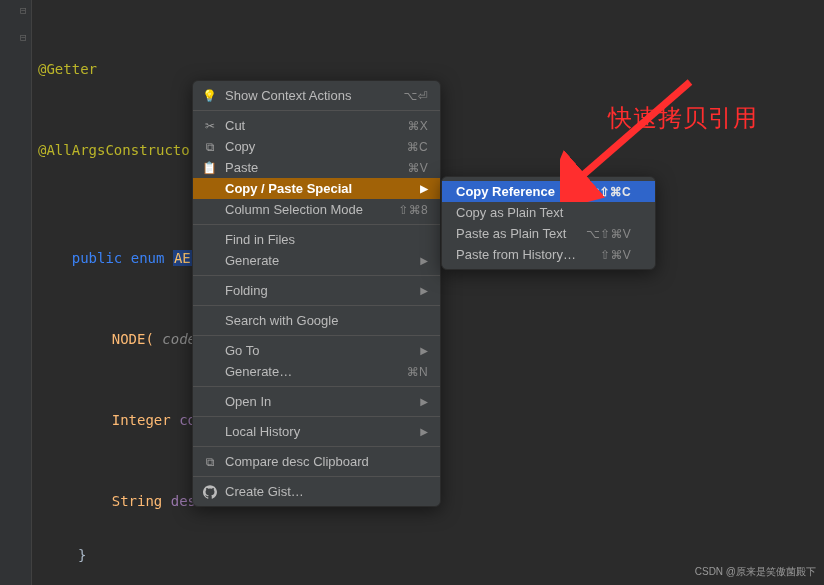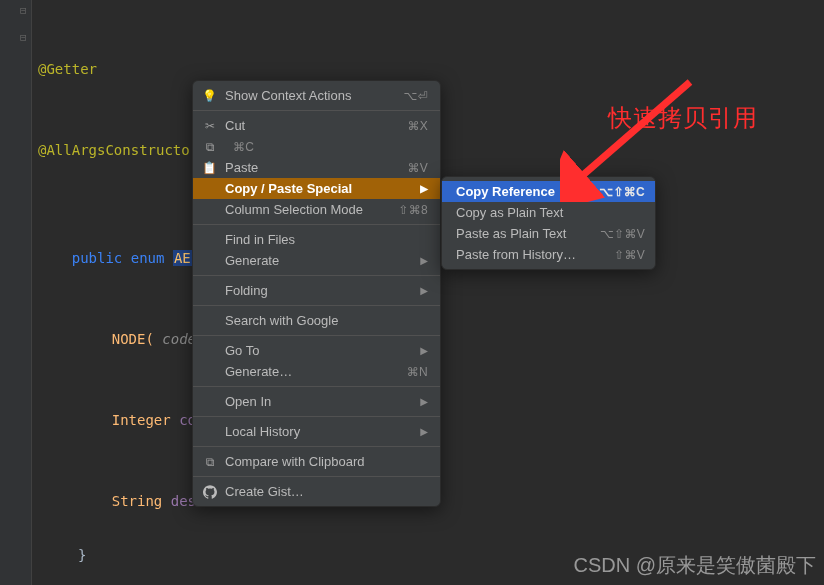--- a/index.html
+++ b/index.html
@@ -108,21 +108,21 @@
     box-shadow: 0 4px 18px rgba(0,0,0,.5);
     padding: 4px 0;
     font-family: -apple-system, "Segoe UI", Arial, sans-serif;
     font-size: 13px;
     color: #bbbbbb;
   }
   .sub-item {
     display: flex;
     align-items: center;
     height: 21px;
-    padding: 0 10px 0 14px;
+    padding: 0 24px 0 14px;
     justify-content: center;
   }
   .sub-item.selected {
     background: #2f65ca;
     color: #fff;
     font-weight: 600;
   }
   .sub-label { flex: 1; }
   .sub-short { color: #888; font-size: 12px; letter-spacing:.3px; }
   .sub-item.selected .sub-short { color: #e6e6e6; }
@@ -139,21 +139,21 @@
     font-family: "PingFang SC","Microsoft YaHei",sans-serif;
     font-size: 24px;
     letter-spacing: 1px;
     margin-top: 47px;
   }
 
   .watermark {
     position: absolute;
     right: 8px; bottom: 6px;
     font-family: "PingFang SC","Microsoft YaHei",sans-serif;
-    font-size: 20px;
+    font-size: 10px;
     color: rgba(220,220,220,.62);
   }
 </style>
 </head>
 <body>
 
 <div class="gutter">
   <span class="gutter-mark" style="top:4px">⊟</span>
   <span class="gutter-mark" style="top:31px">⊟</span>
 </div>
@@ -183,20 +183,21 @@
     <span class="menu-short">⌥⏎</span>
   </div>
   <div class="menu-sep"></div>
   <div class="menu-item">
     <span class="menu-icon">✂</span>
     <span class="menu-label">Cut</span>
     <span class="menu-short">⌘X</span>
   </div>
   <div class="menu-item">
     <span class="menu-icon">⧉</span>
+    <span class="menu-label">Copy</span>
     <span class="menu-short">⌘C</span>
   </div>
   <div class="menu-item">
     <span class="menu-icon">📋</span>
     <span class="menu-label">Paste</span>
     <span class="menu-short">⌘V</span>
   </div>
   <div class="menu-item selected">
     <span class="menu-icon"></span>
     <span class="menu-label">Copy / Paste Special</span>
@@ -247,21 +248,21 @@
   </div>
   <div class="menu-sep"></div>
   <div class="menu-item">
     <span class="menu-icon"></span>
     <span class="menu-label">Local History</span>
     <span class="menu-arrow">▶</span>
   </div>
   <div class="menu-sep"></div>
   <div class="menu-item">
     <span class="menu-icon">⧉</span>
-    <span class="menu-label">Compare with Clipboard</span>
+    <span class="menu-label">Compare desc Clipboard</span>
   </div>
   <div class="menu-sep"></div>
   <div class="menu-item">
     <span class="menu-icon">
       <svg width="14" height="14" viewBox="0 0 16 16" fill="#bbb">
           <path d="M8 .2a8 8 0 0 0-2.53 15.59c.4.07.55-.17.55-.38v-1.5c-2.23.49-2.7-.95-2.7-.95-.36-.93-.89-1.18-.89-1.18-.73-.5.06-.49.06-.49.8.06 1.23.83 1.23.83.72 1.23 1.88.87 2.34.67.07-.52.28-.87.5-1.07-1.78-.2-3.65-.89-3.65-3.96 0-.88.31-1.59.82-2.15-.08-.2-.36-1.02.08-2.12 0 0 .67-.21 2.2.82a7.6 7.6 0 0 1 4 0c1.53-1.03 2.2-.82 2.2-.82.44 1.1.16 1.92.08 2.12.51.56.82 1.27.82 2.15 0 3.08-1.87 3.76-3.66 3.96.29.25.54.73.54 1.48v2.19c0 .21.15.46.55.38A8 8 0 0 0 8 .2z"></path>
         </svg>
     </span>
     <span class="menu-label">Create Gist…</span>
   </div>

